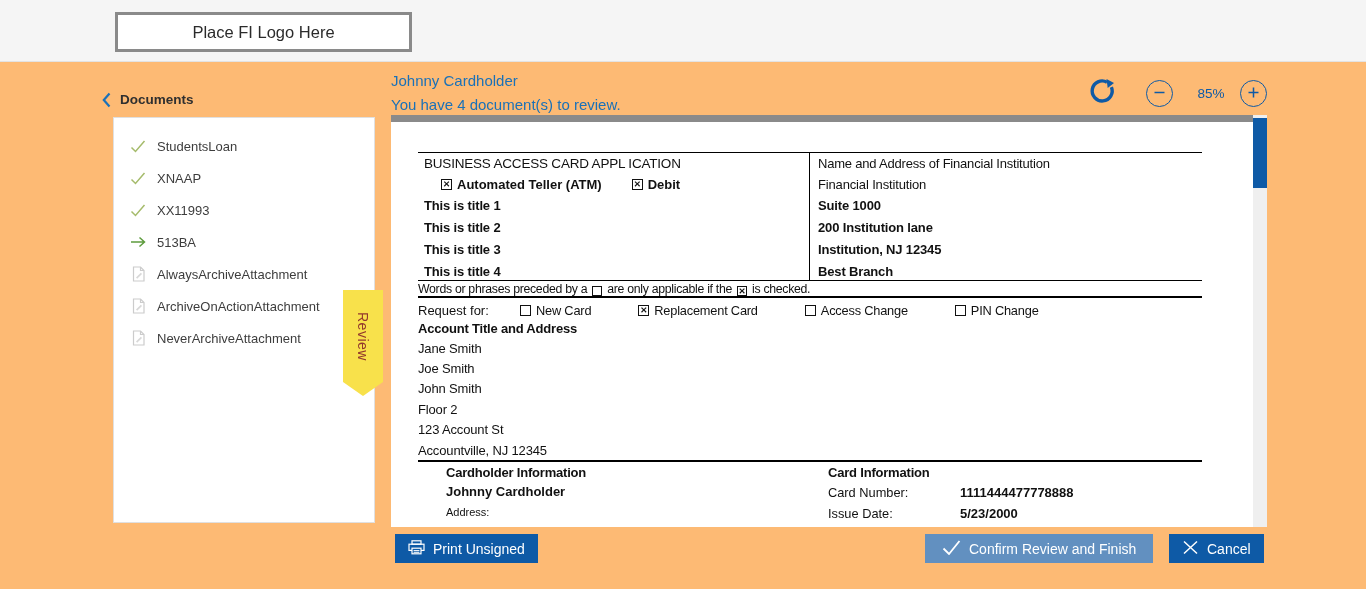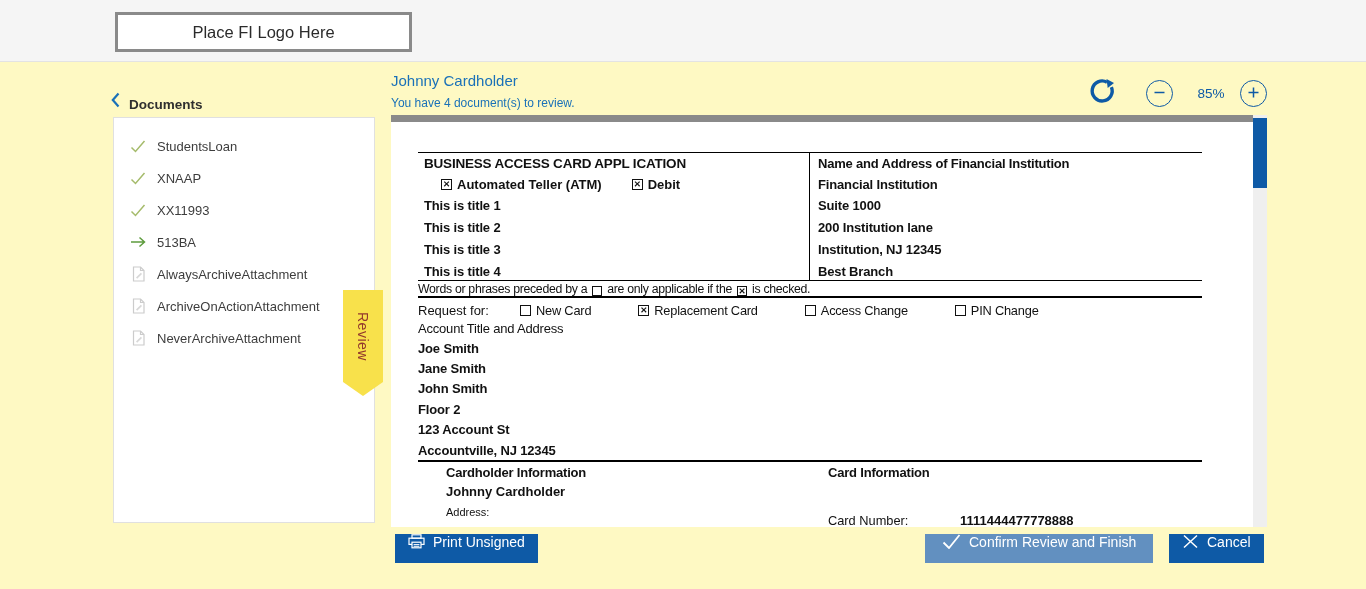--- a/index.html
+++ b/index.html
@@ -7,47 +7,47 @@
     --link-blue:#1a71b8;
     --confirm-blue:#6290c0;
     --flag-yellow:#f8e14b;
     --flag-text:#93392c;
     --check-green:#a5bb6b;
     --arrow-green:#5e9c3e;
     --scrollbar-gray:#8a8a8a;
   }
   *{margin:0;padding:0;box-sizing:border-box;}
   body{font-family:"Liberation Sans",sans-serif;background:#ededed;}
-  #app{position:relative;width:1366px;height:589px;background:#fef9c3;overflow:hidden;}
+  #app{position:relative;width:1366px;height:589px;background:#fdba74;overflow:hidden;}
 
   
   #topbar{position:absolute;left:0;top:0;width:1366px;height:62px;background:#f5f5f5;border-bottom:1px solid #e3e3e3;}
   #logo-box{position:absolute;left:115px;top:12px;width:297px;height:40px;background:#fff;border:3px solid #8a8a8a;display:flex;align-items:center;justify-content:center;font-size:16.5px;color:#2b2b2b;}
 
   
-  #docs-header{position:absolute;left:111px;top:92px;display:flex;align-items:flex-end;gap:9px;cursor:pointer;}
+  #docs-header{position:absolute;left:102px;top:92px;display:flex;align-items:flex-start;gap:9px;cursor:pointer;}
   #docs-header .lbl{font-size:13.5px;font-weight:bold;color:#2f2f2f;}
   #doc-card{position:absolute;left:113px;top:117px;width:262px;height:406px;background:#fff;border:1px solid #e0e0e0;padding-top:12px;z-index:1;}
   .doc-item{height:32px;display:flex;align-items:center;padding-left:15px;cursor:pointer;}
   .doc-item .ic{width:18px;display:flex;justify-content:center;flex:none;}
   .doc-item .lbl{margin-left:10px;font-size:13px;color:#3d3d3d;white-space:nowrap;}
 
   .chev path{stroke:var(--link-blue);}
   .check-svg path{stroke:var(--check-green);}
   .arrow-svg path{stroke:var(--arrow-green);}
 
   
   #review-flag{position:absolute;left:343px;top:290px;width:40px;z-index:5;cursor:pointer;}
   #review-flag .flag-rect{width:40px;height:92px;background:var(--flag-yellow);display:flex;align-items:center;justify-content:center;}
   #review-flag .flag-rect span{writing-mode:vertical-rl;font-size:14px;letter-spacing:0.5px;color:var(--flag-text);}
   #review-flag .flag-tip{width:0;height:0;border-left:20px solid transparent;border-right:20px solid transparent;border-top:14px solid var(--flag-yellow);}
 
   
   #viewer-name{position:absolute;left:391px;top:72px;font-size:15px;color:var(--link-blue);}
-  #viewer-msg{position:absolute;left:391px;top:96px;font-size:12px;color:var(--link-blue);}
+  #viewer-msg{position:absolute;left:391px;top:96px;font-size:15px;color:var(--link-blue);}
 
   #rotate-btn{position:absolute;left:1087px;top:78px;width:30px;height:30px;cursor:pointer;display:flex;align-items:center;justify-content:center;background:none;border:none;}
   .rot{stroke:var(--accent-blue);}
   .rot-head{fill:var(--accent-blue);}
   .circle-btn{position:absolute;width:27px;height:27px;border:1.4px solid var(--accent-blue);border-radius:50%;background:transparent;display:flex;align-items:center;justify-content:center;cursor:pointer;}
   #zoom-out{left:1146px;top:80px;}
   #zoom-in{left:1240px;top:80px;}
   .ctrl{stroke:var(--accent-blue);}
   #zoom-level{position:absolute;left:1186px;top:86px;width:50px;text-align:center;font-size:13.5px;color:var(--accent-blue);}
 
@@ -55,51 +55,51 @@
   #hscroll{position:absolute;left:391px;top:115px;width:862px;height:7px;background:var(--scrollbar-gray);cursor:pointer;}
   #vscroll-track{position:absolute;left:1253px;top:115px;width:14px;height:412px;background:#efefef;}
   #vscroll-thumb{position:absolute;left:0;top:3px;width:14px;height:70px;background:var(--accent-blue);cursor:grab;}
 
   
   #page{position:absolute;left:391px;top:122px;width:862px;height:405px;background:#fff;overflow:hidden;}
   #form{position:absolute;left:27px;top:30px;width:784px;color:#111;}
   .f-row1{display:flex;border-top:1px solid #000;border-bottom:1px solid #000;height:129px;}
   .f-col-left{width:391px;padding:3px 6px 0 6px;}
   .f-col-right{flex:1;border-left:1px solid #000;padding:3px 0 0 8px;}
-  .f-title{height:18px;font-weight:bold;font-size:13.5px;letter-spacing:-0.2px;}
+  .f-title{height:18px;font-weight:normal;font-size:13.5px;letter-spacing:-0.2px;}
   .f-checkline{height:20px;display:flex;align-items:center;padding-left:17px;font-weight:bold;font-size:13px;}
   .f-checkline .opt{display:flex;align-items:center;margin-right:30px;}
   .f-line22{height:22px;display:flex;align-items:center;font-weight:bold;font-size:13px;letter-spacing:-0.15px;}
-  .f-line20{height:20px;display:flex;align-items:center;font-weight:bold;font-size:13px;letter-spacing:-0.15px;}
+  .f-line20{height:20px;display:flex;align-items:center;font-weight:normal;font-size:13px;letter-spacing:-0.15px;}
 
   .checkbox{display:inline-flex;width:11px;height:11px;border:1.7px solid #111;align-items:center;justify-content:center;font-size:8.5px;font-weight:bold;color:#111;flex:none;margin-right:5px;line-height:1;}
   .checkbox.small{width:10px;height:10px;border-width:1.4px;}
 
   .f-row2{height:17px;display:flex;align-items:flex-end;border-bottom:2px solid #000;font-size:12.3px;letter-spacing:-0.3px;}
   .f-row2 .checkbox{margin:0 5px;}
 
   .f-row3{border-bottom:2px solid #000;padding-top:2px;}
   .f-request{height:21px;display:flex;align-items:center;}
   .f-request .req-lbl{font-weight:normal;font-size:13px;width:102px;}
   .f-request .opt{display:flex;align-items:center;font-size:12.8px;letter-spacing:-0.2px;margin-right:47px;}
-  .f-acct-hdr{height:17px;font-weight:normal;font-size:13px;letter-spacing:-0.2px;}
+  .f-acct-hdr{height:17px;font-weight:bold;font-size:13px;letter-spacing:-0.2px;}
   .f-row3 .f-line20{height:20.4px;}
 
   .f-row4{display:flex;padding-top:3px;}
   .f-r4-left{width:382px;margin-left:28px;}
   .f-r4-right{flex:1;}
   .f-sec-hdr{height:17px;font-weight:bold;font-size:13px;letter-spacing:-0.2px;}
   .f-name{height:19px;font-weight:bold;font-size:13px;display:flex;align-items:center;}
   .f-plain{height:21px;font-size:11px;display:flex;align-items:center;}
-  .f-kv{height:21px;display:flex;align-items:center;font-size:12.8px;margin-top:28px;}
+  .f-kv{height:21px;display:flex;align-items:center;font-size:12.8px;}
   .f-kv .k{width:132px;}
   .f-kv .v{font-weight:bold;font-size:13px;}
 
   
-  .btn{position:absolute;top:534px;height:29px;display:inline-flex;gap:8px;padding:0 13px;border:none;color:#fff;font-family:"Liberation Sans",sans-serif;font-size:14px;cursor:pointer;}
+  .btn{position:absolute;top:534px;height:29px;display:inline-flex;align-items:center;gap:8px;padding:0 13px;border:none;color:#fff;font-family:"Liberation Sans",sans-serif;font-size:14px;cursor:pointer;}
   #btn-print{left:395px;background:var(--accent-blue);}
   #btn-confirm{left:925px;background:var(--confirm-blue);padding:0 17px;}
   #btn-cancel{left:1169px;background:var(--accent-blue);}
 </style>
 </head>
 <body>
 
 <div id="app">
 
   <div id="topbar">
@@ -274,22 +274,22 @@
           <span class="opt">
             <span class="checkbox"></span>
             <span>Access Change</span>
           </span>
           <span class="opt">
             <span class="checkbox"></span>
             <span>PIN Change</span>
           </span>
         </div>
         <div class="f-acct-hdr">Account Title and Address</div>
+        <div class="f-line20">Jane Smith</div>
         <div class="f-line20">Joe Smith</div>
-        <div class="f-line20">Jane Smith</div>
         <div class="f-line20">John Smith</div>
         <div class="f-line20">Floor 2</div>
         <div class="f-line20">123 Account St</div>
         <div class="f-line20">Accountville, NJ 12345</div>
       </div>
 
       <div class="f-row4">
         <div class="f-r4-left">
           <div class="f-sec-hdr">Cardholder Information</div>
           <div class="f-name">Johnny Cardholder</div>

